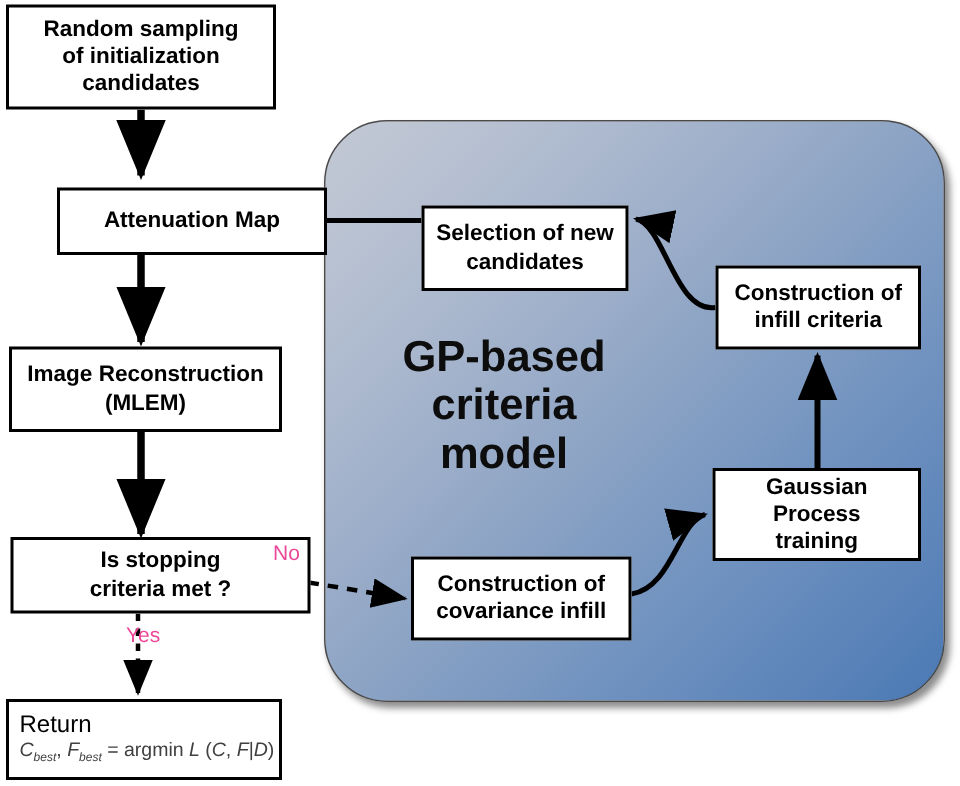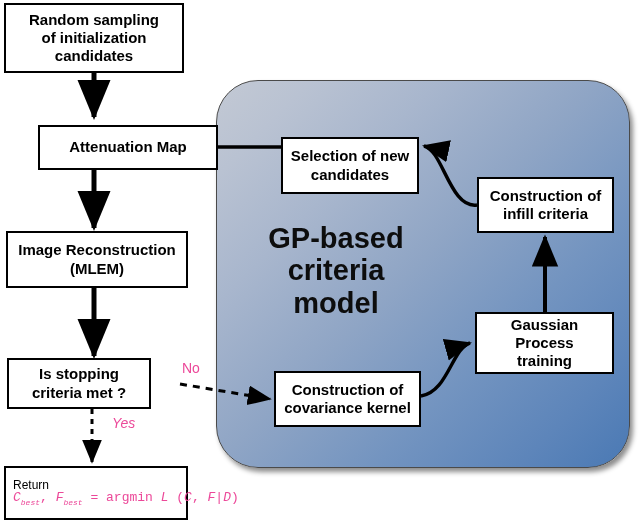--- a/index.html
+++ b/index.html
@@ -80,30 +80,30 @@
     box-sizing: border-box;
     background: #ffffff;
     border: 2px solid #000000;
     display: flex;
     flex-direction: column;
     justify-content: center;
     padding-left: 7px;
     z-index: 5;
   }
   #return-box .ret-title {
-    font-size: 12px;
+    font-size: 16px;
     line-height: 1.05;
     color: #000;
   }
   #return-box .ret-formula {
-    font-family: Liberation Mono, monospace;
+    font-family: Liberation Sans, sans-serif;
     font-size: 13px;
     line-height: 1.15;
     white-space: nowrap;
-    color: #ec4899;
+    color: #404040;
   }
   #return-box .ret-formula i { font-style: italic; }
   #return-box .ret-formula sub {
     font-size: 8px;
     font-style: italic;
   }
   
   #connectors {
     position: absolute;
     left: 0;
@@ -113,21 +113,21 @@
     z-index: 4;
     pointer-events: none;
   }
   .edge-label {
     position: absolute;
     font-size: 14px;
     color: #ec4899;
     z-index: 6;
   }
   #label-no  { left: 182px; top: 360px; }
-  #label-yes { left: 112px;  top: 415px; font-style: italic; }
+  #label-yes { left: 84px;  top: 415px; }
 </style>
 </head>
 <body>
 
 <div id="canvas">
 
   <div id="gp-panel"></div>
 
   <div id="gp-panel-label">
     <div>GP-based</div>
@@ -178,21 +178,21 @@
     </span>
   </div>
 
   <div class="box" style="left:6px; top:231px; width:182px; height:57px;">
     <span class="lines">
       <span>Image Reconstruction</span><br>
       <span>(MLEM)</span>
     </span>
   </div>
 
-  <div class="box" style="left:7px; top:358px; width:144px; height:51px;">
+  <div class="box" style="left:7px; top:358px; width:200px; height:51px;">
     <span class="lines">
       <span>Is stopping</span><br>
       <span>criteria met ?</span>
     </span>
   </div>
 
   <div id="return-box">
     <div class="ret-title">Return</div>
     <div class="ret-formula">
       <i>C</i><sub>best</sub>, <i>F</i><sub>best</sub> =&nbsp;argmin&nbsp;<i>L</i>&nbsp;(<i>C</i>,&nbsp;<i>F</i>|<i>D</i>)
@@ -219,17 +219,17 @@
   <div class="box" style="left:475px; top:312px; width:139px; height:62px;">
     <span class="lines">
       <span>Gaussian Process</span><br>
       <span>training</span>
     </span>
   </div>
 
   <div class="box" style="left:274px; top:371px; width:147px; height:56px;">
     <span class="lines">
       <span>Construction of</span><br>
-      <span>covariance kernel</span>
+      <span>covariance infill</span>
     </span>
   </div>
 
 </div>
 
 </body></html>

